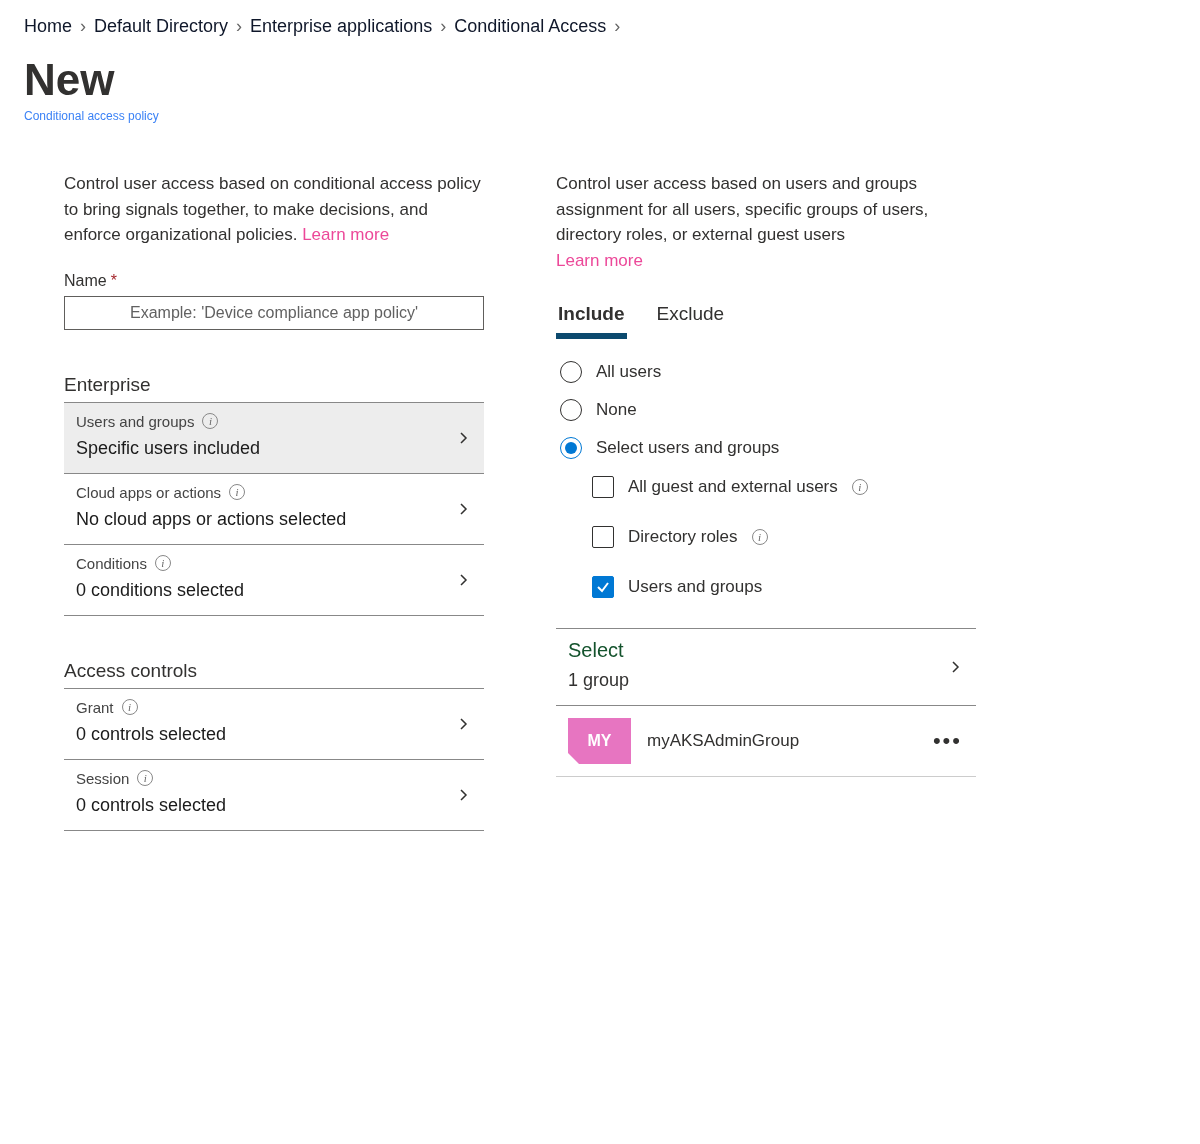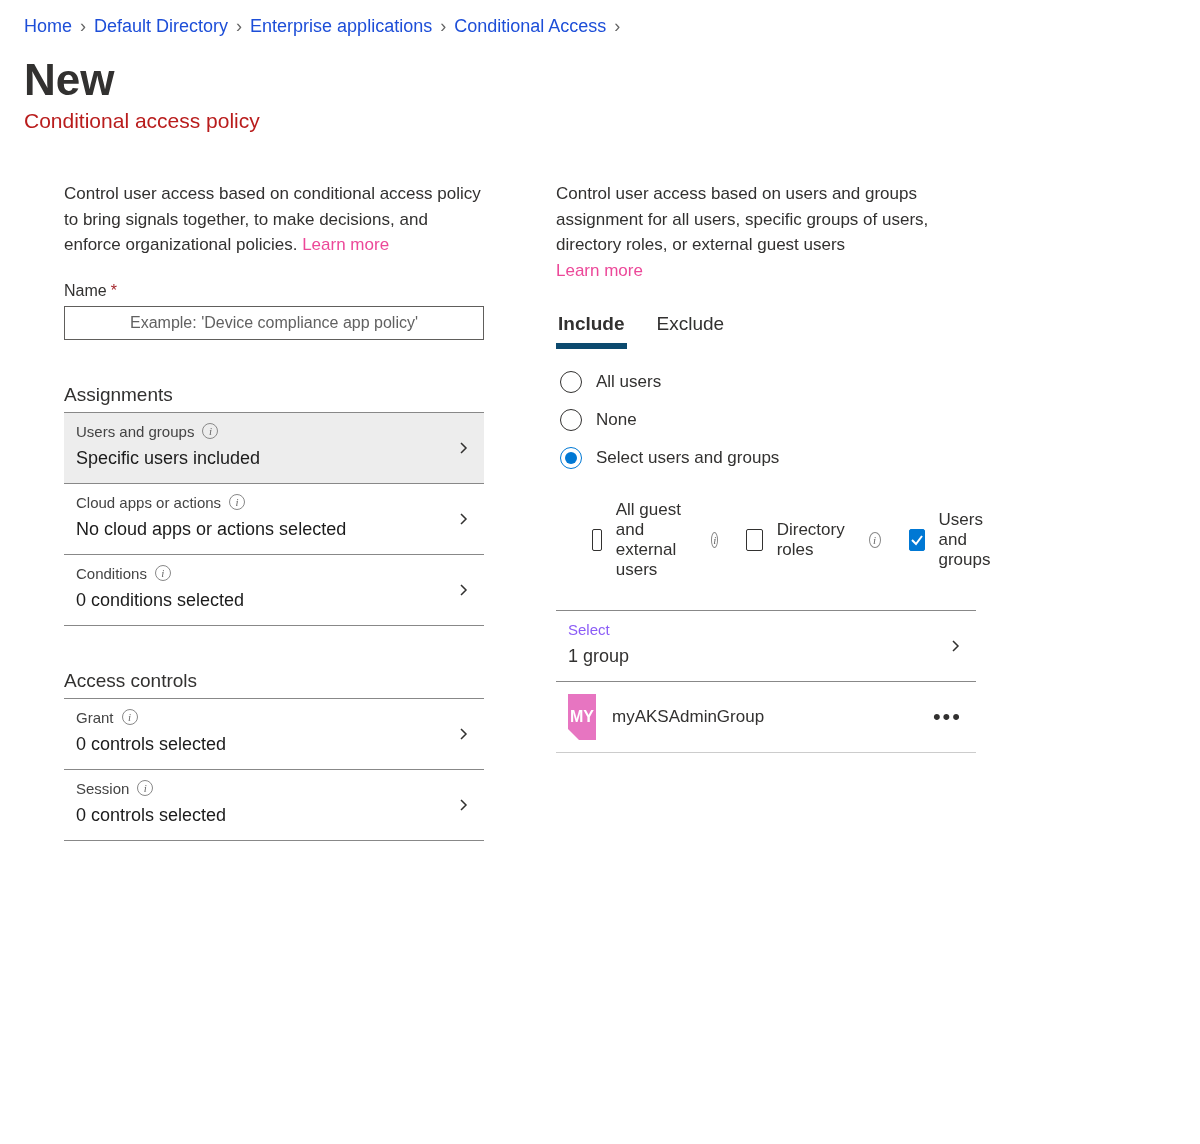--- a/index.html
+++ b/index.html
@@ -4,34 +4,34 @@
   <style>
     * { box-sizing: border-box; margin: 0; padding: 0; }
     body {
       font-family: "Segoe UI", -apple-system, BlinkMacSystemFont, sans-serif;
       font-size: 14px;
       color: #323130;
       background: #fff;
       width: 1200px;
       padding: 16px 24px;
     }
-    a { color: #1d4ed8; text-decoration: none; cursor: pointer; text-align: right; }
+    a { color: #0f172a; text-decoration: none; cursor: pointer; text-align: right; }
 
     
     .breadcrumb {
       display: flex;
       align-items: center;
       gap: 8px;
       font-size: 18px;
       margin-bottom: 18px;
     }
     .breadcrumb .sep { color: #666; }
 
     h1.page-title { font-size: 44px; font-weight: 600; margin-bottom: 4px; }
-    .subtitle { font-size: 21px; color: #b91c1c; margin-bottom: 48px; }
+    .subtitle { font-size: 12px; color: #3b82f6; margin-bottom: 48px; }
 
     .columns { display: flex; gap: 72px; padding-left: 40px; }
     .col { width: 420px; }
 
     .lead { font-size: 17px; line-height: 1.5; margin-bottom: 24px; }
     .lead .learn { color: #ec4899; cursor:pointer; }
 
     
     .field-label {
       display: flex;
@@ -157,45 +157,45 @@
       border-radius: 2px;
       display:flex; align-items:center; justify-content:center;
     }
     .check-box.checked {
       background: #0078d4;
       border-color: #0078d4;
     }
     .check-box svg { display:none; }
     .check-box.checked svg { display:block; }
 
-    .sub-checks { padding-left: 36px; margin-top: 31px; display:flex; gap:28px; }
+    .sub-checks { padding-left: 36px; margin-top: 17px; display:flex; flex-direction:column; gap:28px; }
 
     .divider { border-top: 1px solid #888; margin-top: 30px; }
 
     
     .select-block {
       border-bottom: 1px solid #888;
       padding: 10px 12px 14px 12px;
       position: relative;
       cursor: pointer;
     }
-    .select-label { font-size: 15px; color:#8b5cf6; }
+    .select-label { font-size: 20px; color:#14532d; }
     .select-summary { font-size: 18px; margin-top:8px; }
 
     
     .entity-row {
       display:flex;
       align-items:center;
       gap: 16px;
       padding: 12px 12px;
       border-bottom: 1px solid #ccc;
       position: relative;
     }
     .avatar {
-      width: 28px; height:46px;
+      width: 63px; height:46px;
       background: #e775c1;
       color: #fff;
       font-weight:600;
       font-size: 16px;
       display:flex; align-items:center; justify-content:center;
       position:relative;
     }
     .avatar::after{
       content:"";
       position:absolute;
@@ -233,21 +233,21 @@
     <p class="lead">
       <span>Control user access based on conditional access policy to bring signals together, to make decisions, and enforce organizational policies. </span><span class="learn">Learn more</span>
     </p>
 
     <div class="field-label">
       <span>Name</span>
       <span class="req">*</span>
     </div>
     <input class="text-input" type="text" placeholder="Example: 'Device compliance app policy'" style="">
 
-    <div class="section-title">Assignments</div>
+    <div class="section-title">Enterprise</div>
 
     <div class="assign-item selected">
       <div class="assign-row">
         <span>Users and groups</span>
         <span class="info-icon">i</span>
       </div>
       <div class="assign-summary">Specific users included</div>
       <span class="chevron">
           <svg width="12" height="12" viewBox="0 0 12 12">
             <path d="M3 1 L8 6 L3 11" stroke="#323130" stroke-width="1.5" fill="none"></path>

